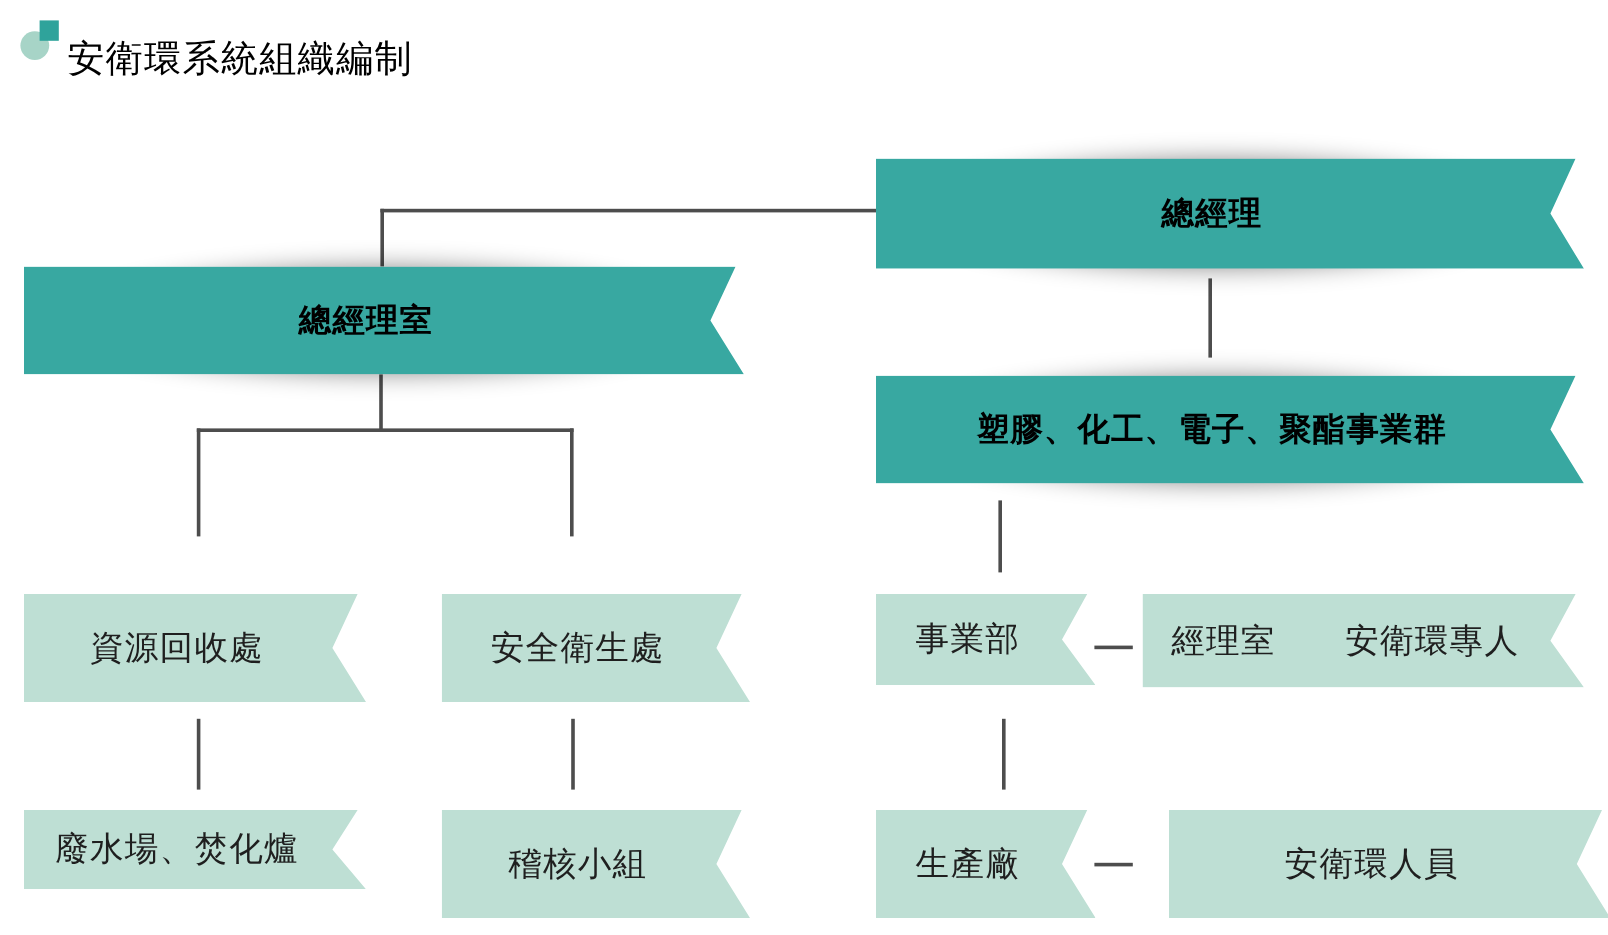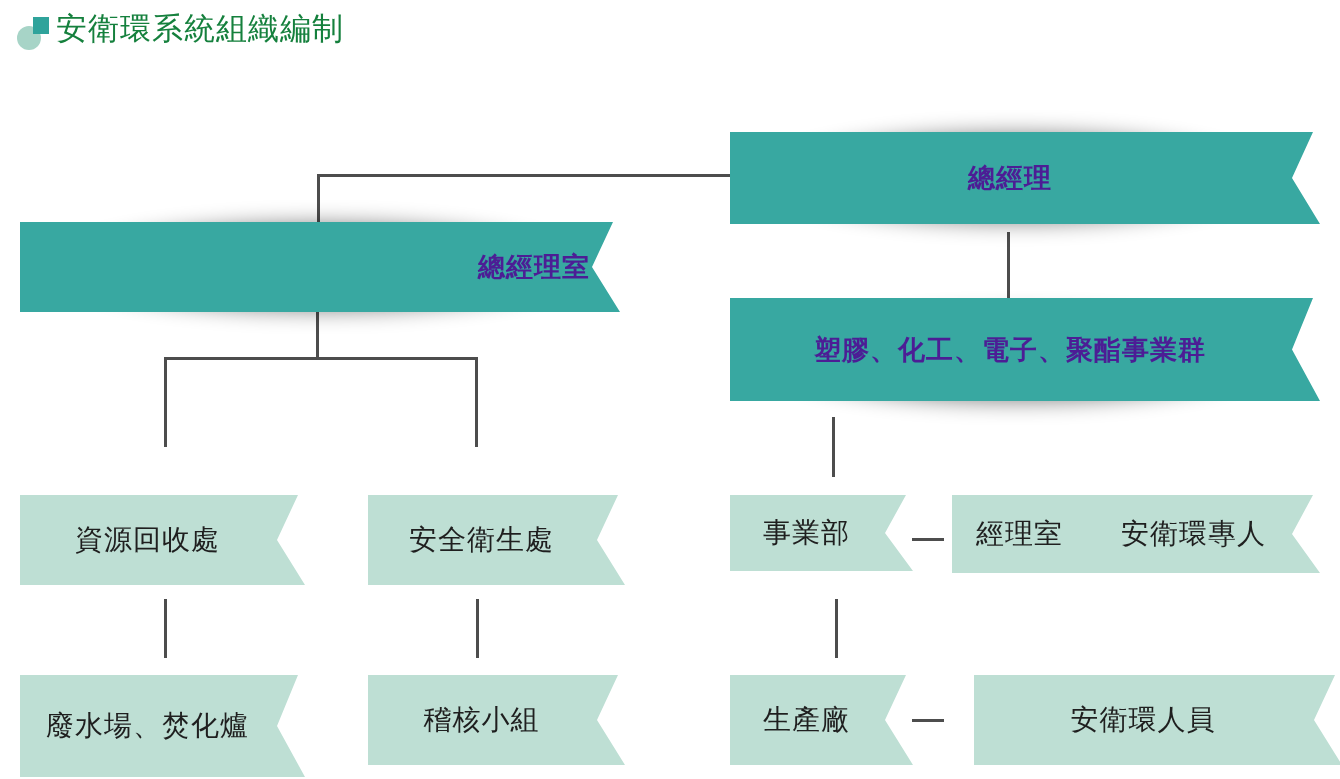--- a/index.html
+++ b/index.html
@@ -17,22 +17,22 @@
     position: absolute; left: 17px; top: 26px;
     width: 24px; height: 24px; border-radius: 50%;
     background: #a7d4c7;
   }
   .title-bullet-square {
     position: absolute; left: 33px; top: 17px;
     width: 16px; height: 17px;
     background: #2fa39b;
   }
   .page-title {
-    position: absolute; left: 56px; top: 8px;
-    font-size: 31px; font-weight: 500; color: #15803d;
+    position: absolute; left: 56px; top: 28px;
+    font-size: 31px; font-weight: 500; color: #000000;
     letter-spacing: 1px; white-space: nowrap;
   }
 
   
   .line { position: absolute; background: #4d4d4d; z-index: 1; }
 
   
   .banner-shadow {
     position: absolute; z-index: 2;
     background: #000; opacity: 0.5;
@@ -44,44 +44,44 @@
   .banner {
     position: absolute; z-index: 3;
     display: flex; align-items: center; justify-content: center;
     box-sizing: border-box;
     padding-right: 30px;
     clip-path: polygon(0 0, calc(100% - 7px) 0, calc(100% - 28px) 50%, 100% 100%, 0 100%);
     white-space: nowrap;
   }
   .banner.teal {
     background: #38a8a1;
-    color: #4c1d95;
+    color: #000000;
     font-weight: bold;
     font-size: 27px;
     letter-spacing: 1px;
   }
   .banner.light {
     background: #bedfd4;
     color: #1f1f1f;
     font-size: 28px;
     letter-spacing: 1px;
     align-items: center;
   }
 
   
   .pos-gm        { left: 730px; top: 132px; width: 590px; height: 92px; }
-  .pos-gm-office { left: 20px;  top: 222px; width: 600px; height: 90px; justify-content: flex-end; }
-  .pos-bg        { left: 730px; top: 298px; width: 590px; height: 103px; }
+  .pos-gm-office { left: 20px;  top: 222px; width: 600px; height: 90px; }
+  .pos-bg        { left: 730px; top: 313px; width: 590px; height: 90px; }
 
   
   .pos-recycle { left: 20px;  top: 495px; width: 285px; height: 90px; }
   .pos-safety  { left: 368px; top: 495px; width: 257px; height: 90px; }
   .pos-biz     { left: 730px; top: 495px; width: 183px; height: 76px; }
   .pos-mgr     { left: 952px; top: 495px; width: 368px; height: 78px; }
-  .pos-waste   { left: 20px;  top: 675px; width: 285px; height: 102px; }
+  .pos-waste   { left: 20px;  top: 675px; width: 285px; height: 66px; }
   .pos-audit   { left: 368px; top: 675px; width: 257px; height: 90px; font-family: Liberation Serif, serif; }
   .pos-plant   { left: 730px; top: 675px; width: 183px; height: 90px; }
   .pos-she     { left: 952px; top: 675px; width: 368px; height: 90px; margin-left: 22px; }
 
   
   .shadow-gm        { left: 775px; top: 134px; width: 480px; height: 88px; }
   .shadow-gm-office { left: 70px;  top: 224px; width: 500px; height: 86px; }
   .shadow-bg        { left: 775px; top: 315px; width: 480px; height: 86px; }
 </style>
 </head>

